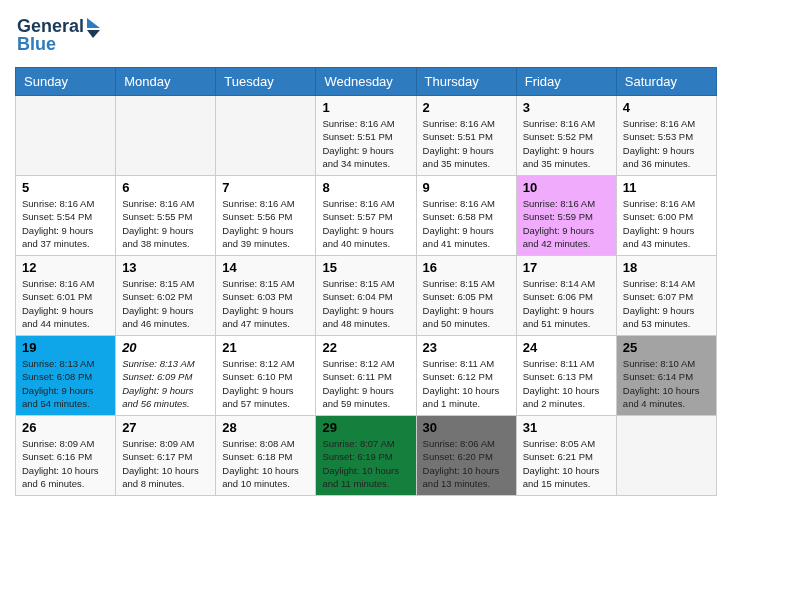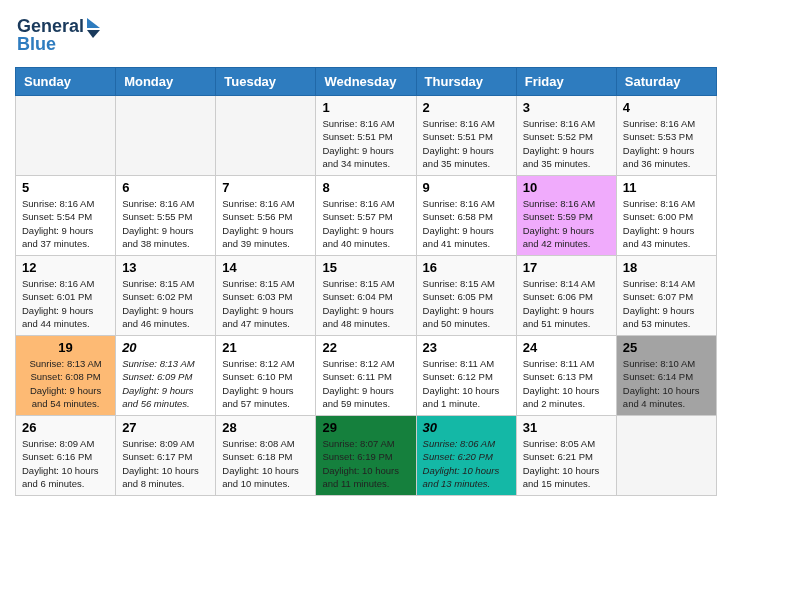--- a/index.html
+++ b/index.html
@@ -39,21 +39,21 @@
       width: 100%;
       border-collapse: collapse;
       border: 1px solid #ccc;
     }
     .calendar th {
       background-color: #2e7cbf;
       color: white;
       text-align: left;
       padding: 6px 8px;
       font-size: 13px;
-      font-weight: bold;
+      font-weight: normal;
       border: 1px solid #2068a8;
     }
     .calendar td {
       width: calc(100% / 7);
       vertical-align: top;
       padding: 4px 6px;
       border: 1px solid #ccc;
       background: #fff;
       height: 80px;
     }
@@ -240,21 +240,21 @@
           </td>
           <td style="background: rgb(249, 249, 249);">
             <div class="day-number">18</div>
             <div class="day-info">Sunrise: 8:14 AM
 Sunset: 6:07 PM
 Daylight: 9 hours
 and 53 minutes.</div>
           </td>
         </tr>
         <tr>
-          <td style="background: #fdba74; text-align: center;">
+          <td style="background: #0ea5e9;">
             <div class="day-number">19</div>
             <div class="day-info">Sunrise: 8:13 AM
 Sunset: 6:08 PM
 Daylight: 9 hours
 and 54 minutes.</div>
           </td>
           <td style="background: rgb(255, 255, 255); font-style: italic;">
             <div class="day-number">20</div>
             <div class="day-info">Sunrise: 8:13 AM
 Sunset: 6:09 PM
@@ -319,21 +319,21 @@
 Daylight: 10 hours
 and 10 minutes.</div>
           </td>
           <td style="background: #15803d;">
             <div class="day-number">29</div>
             <div class="day-info">Sunrise: 8:07 AM
 Sunset: 6:19 PM
 Daylight: 10 hours
 and 11 minutes.</div>
           </td>
-          <td style="background: #14b8a6; font-style: italic;">
+          <td style="background: #737373;">
             <div class="day-number">30</div>
             <div class="day-info">Sunrise: 8:06 AM
 Sunset: 6:20 PM
 Daylight: 10 hours
 and 13 minutes.</div>
           </td>
           <td style="background: rgb(249, 249, 249);">
             <div class="day-number">31</div>
             <div class="day-info">Sunrise: 8:05 AM
 Sunset: 6:21 PM

